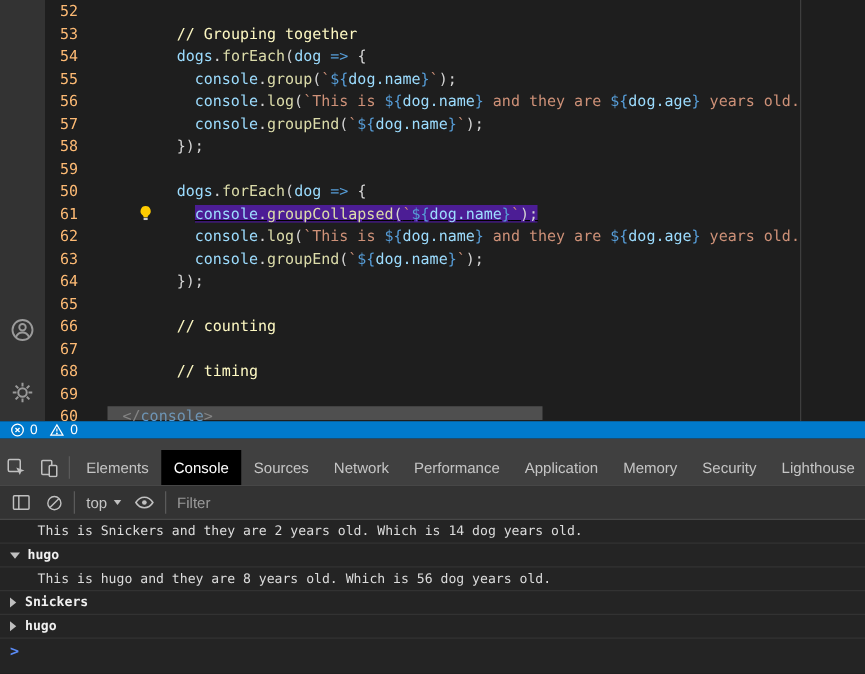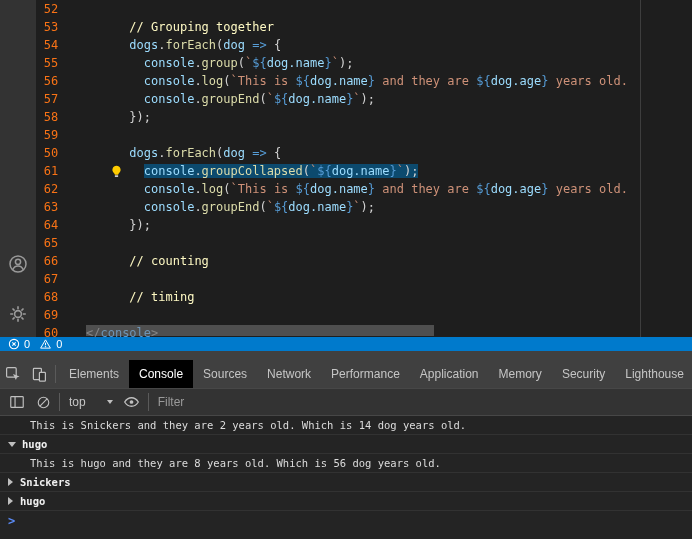--- a/index.html
+++ b/index.html
@@ -6,23 +6,23 @@
   .screen{position:relative;width:692px;height:539px;overflow:hidden;font-family:"Liberation Sans",sans-serif;}
 
   
   .editor-pane{position:absolute;left:0;top:0;width:692px;height:337px;background:#1e1e1e;overflow:hidden;}
   .activity-bar{position:absolute;left:0;top:0;width:36px;height:337px;background:#333333;z-index:6;
     display:flex;flex-direction:column;justify-content:flex-end;align-items:center;gap:28px;padding-bottom:12px;box-sizing:border-box;}
   .ab-btn{width:22px;height:22px;display:flex;align-items:center;justify-content:center;cursor:pointer;}
   .editor-lines{position:absolute;left:36px;top:0;width:604px;height:342px;overflow:hidden;
     font-family:"DejaVu Sans Mono",monospace;font-size:12px;line-height:18px;}
   .ed-line{position:relative;height:18px;display:flex;white-space:pre;}
-  .ln{flex:none;display:inline-block;width:50px;padding-right:20px;box-sizing:border-box;text-align:center;color:#f97316;}
+  .ln{flex:none;display:inline-block;width:50px;padding-right:20px;box-sizing:border-box;text-align:left;color:#fdba74;margin-left:12px;}
   .codeseg{flex:none;white-space:pre;}
-  .selbg{background:#0c4a6e;}
+  .selbg{background:#4c1d95;text-decoration:underline;}
   .tok-pl{color:#d4d4d4}.tok-cm{color:#fef9c3}.tok-vr{color:#9cdcfe}.tok-fn{color:#dcdcaa}
   .tok-kw{color:#569cd6}.tok-st{color:#ce9178}.tok-tg{color:#808080}.tok-tn{color:#569cd6}
   .lightbulb{position:absolute;left:110px;top:164px;z-index:5;cursor:pointer;}
   .vline{position:absolute;left:640px;top:0;width:1px;height:337px;background:#3e3e3e;}
   .hscroll{position:absolute;left:86px;top:325px;width:348px;height:11px;background:rgba(140,140,140,0.45);z-index:5;cursor:pointer;}
 
   
   .status-bar{position:absolute;left:0;top:337px;width:692px;height:14px;background:#007acc;color:#fff;
     font-size:11px;display:flex;align-items:center;padding:0 8px;box-sizing:border-box;}
   .sb-problems{display:flex;align-items:center;gap:4px;cursor:pointer;}
@@ -34,21 +34,21 @@
   .dt-tabbar{height:38px;background:#404040;border-bottom:1px solid #474747;box-sizing:border-box;
     display:flex;align-items:flex-end;overflow:hidden;}
   .dt-tabbar-inner{display:flex;align-items:center;height:28px;width:100%;white-space:nowrap;}
   .dt-iconbtn{width:26px;height:26px;display:flex;align-items:center;justify-content:center;flex:none;cursor:pointer;}
   .dt-sep{width:1px;height:18px;background:#5a5a5a;margin:0 3px;flex:none;}
   .dt-tabs{display:flex;align-items:center;height:28px;overflow:hidden;}
   .dt-tab{height:28px;display:flex;align-items:center;padding:0 10px;font-size:12px;color:#c5c5c5;cursor:pointer;flex:none;}
   .dt-tab.selected{background:#000000;color:#ffffff;}
   .dt-toolbar{height:27px;background:#333333;border-bottom:1px solid #474747;box-sizing:border-box;
     display:flex;align-items:center;padding:0 4px;font-size:12px;color:#c5c5c5;}
-  .dd-btn{display:flex;align-items:center;gap:21px;padding:0 6px;cursor:pointer;flex:none;}
+  .dd-btn{display:flex;align-items:center;gap:5px;padding:0 6px;cursor:pointer;flex:none;}
   .dd-arrow{width:0;height:0;border-left:3.5px solid transparent;border-right:3.5px solid transparent;border-top:4px solid #c0c0c0;}
   .filter-input{flex:1;background:transparent;border:none;outline:none;color:#cccccc;font-size:12px;
     font-family:"Liberation Sans",sans-serif;padding:0 6px;}
   .filter-input::placeholder{color:#9a9a9a;}
   .dt-console{position:relative;font-family:"DejaVu Sans Mono",monospace;font-size:10.5px;color:#dcdcdc;text-align:center;}
   .c-row{min-height:19px;display:flex;align-items:center;border-bottom:1px solid #323232;padding-left:8px;box-sizing:border-box;}
   .c-log .msg{margin-left:22px;}
   .tri-right{width:0;height:0;border-left:5px solid #bfbfbf;border-top:4px solid transparent;border-bottom:4px solid transparent;margin-right:7px;flex:none;}
   .tri-down{width:0;height:0;border-top:5px solid #bfbfbf;border-left:4px solid transparent;border-right:4px solid transparent;margin-right:6px;flex:none;}
   .glabel{font-weight:bold;color:#f0f0f0;}

